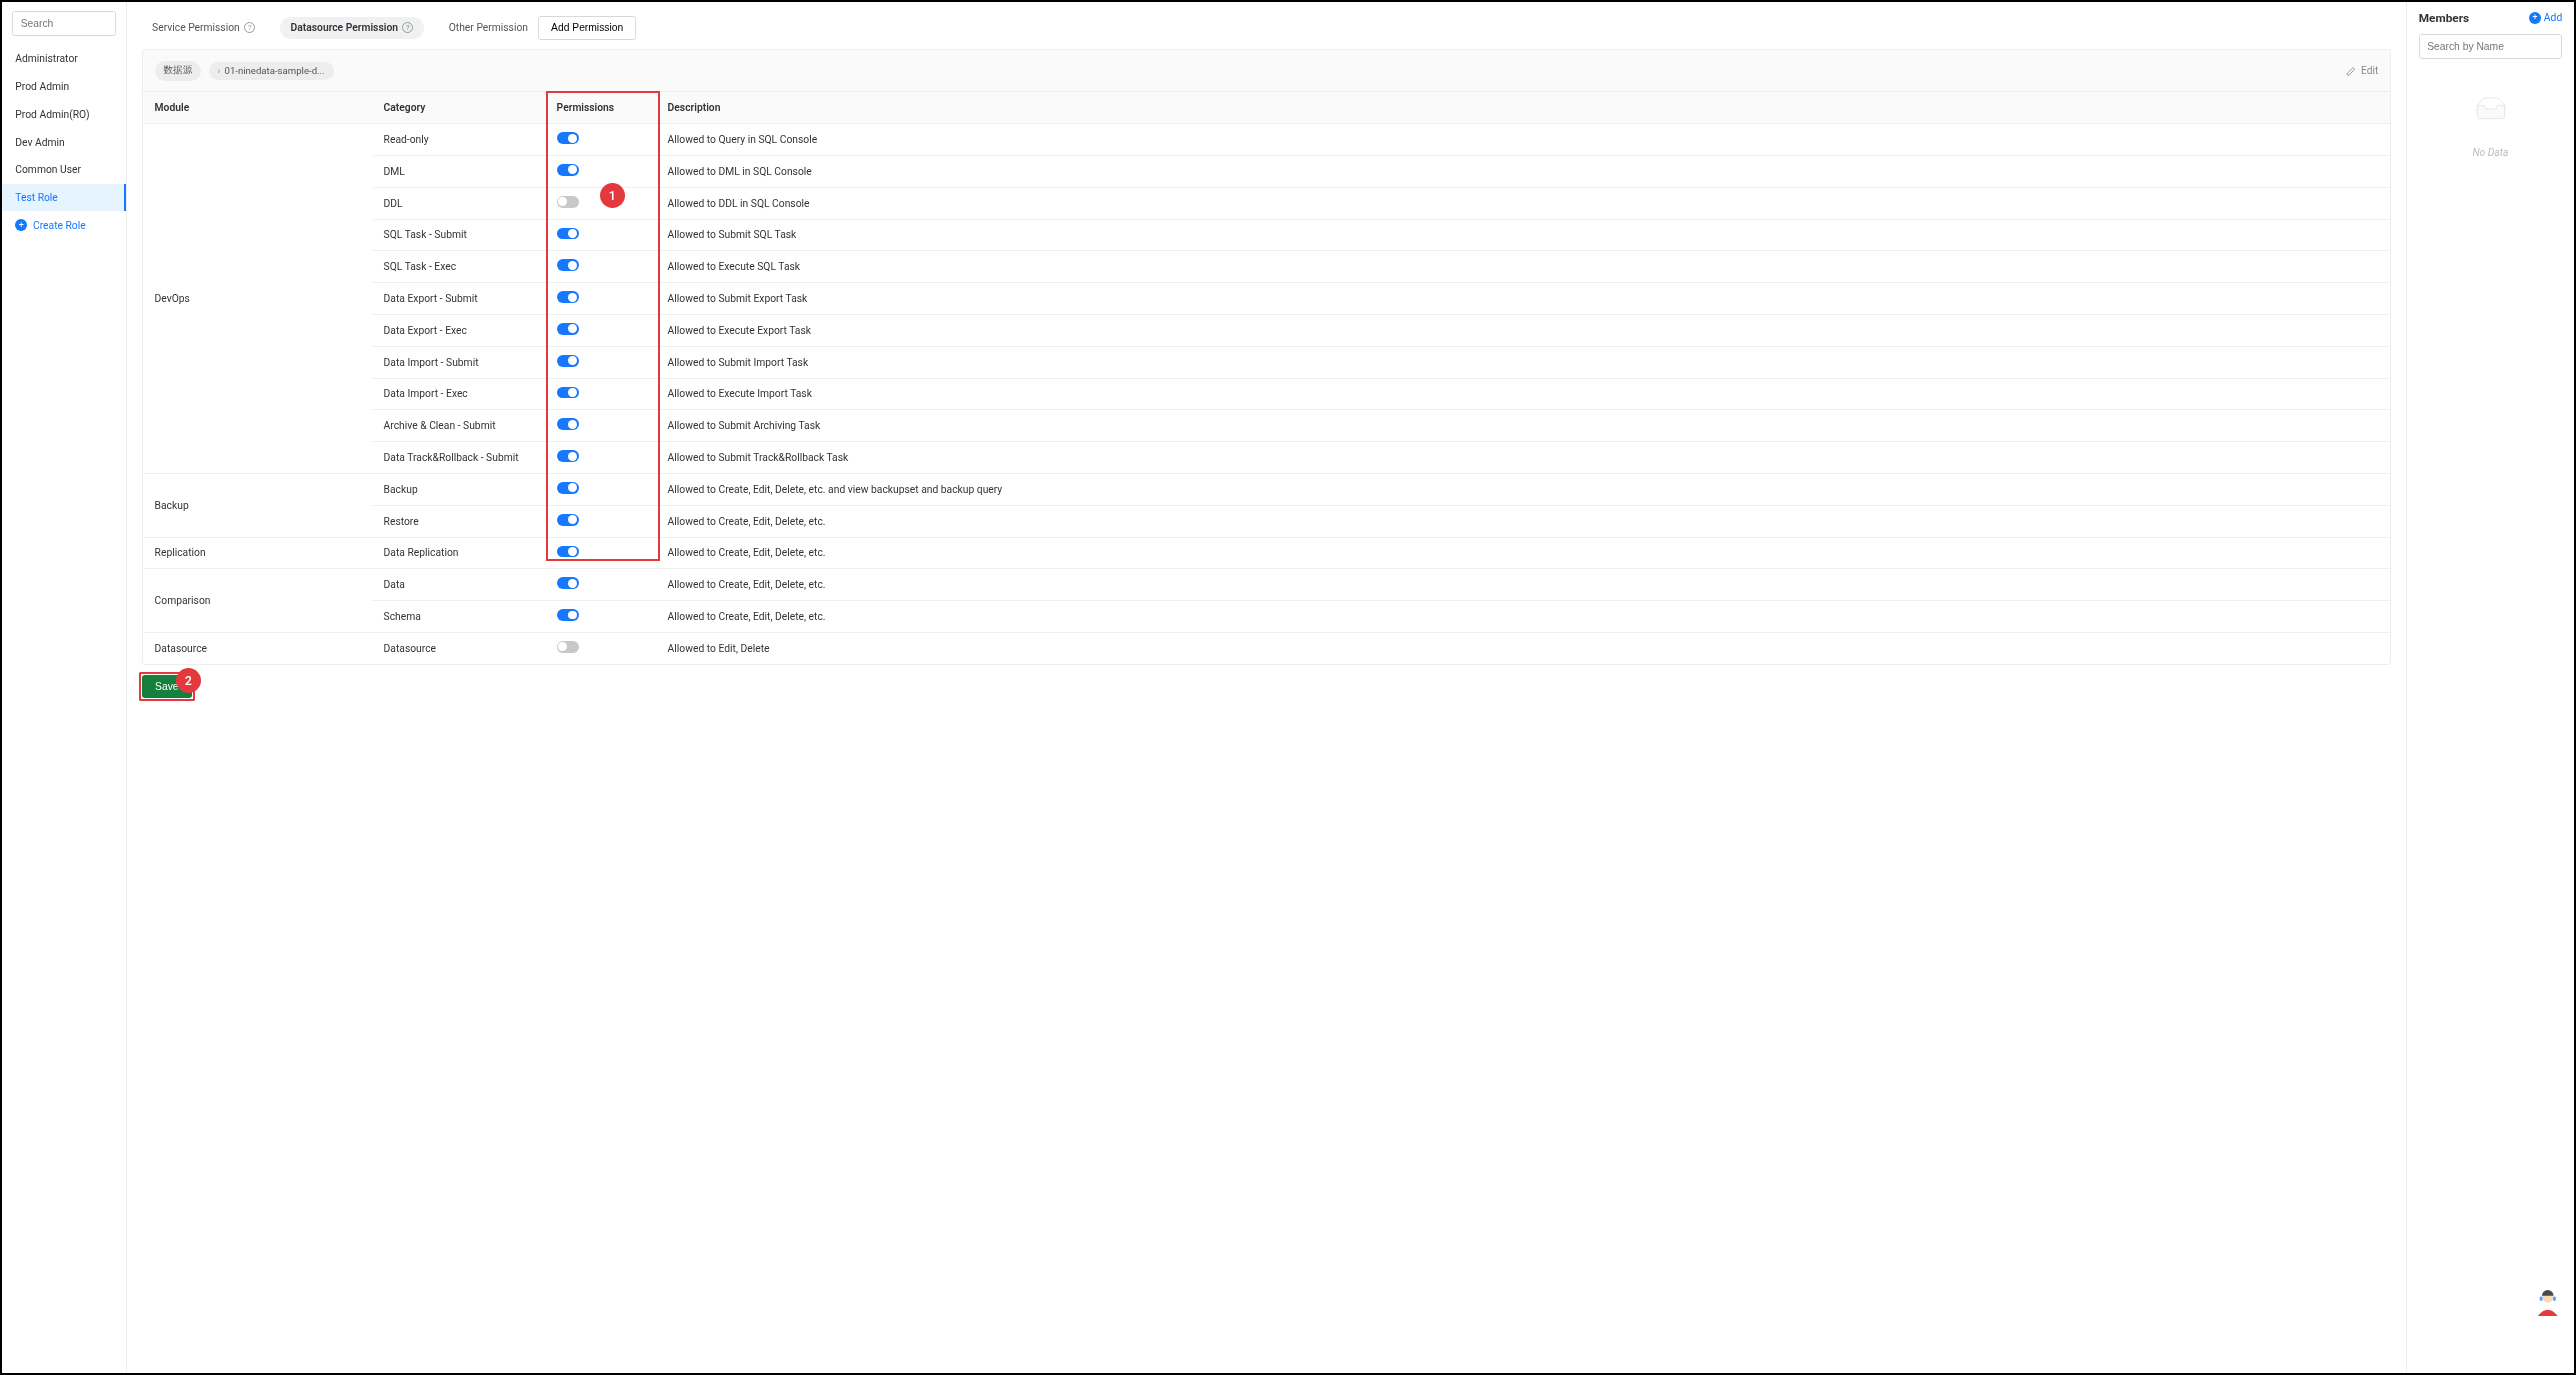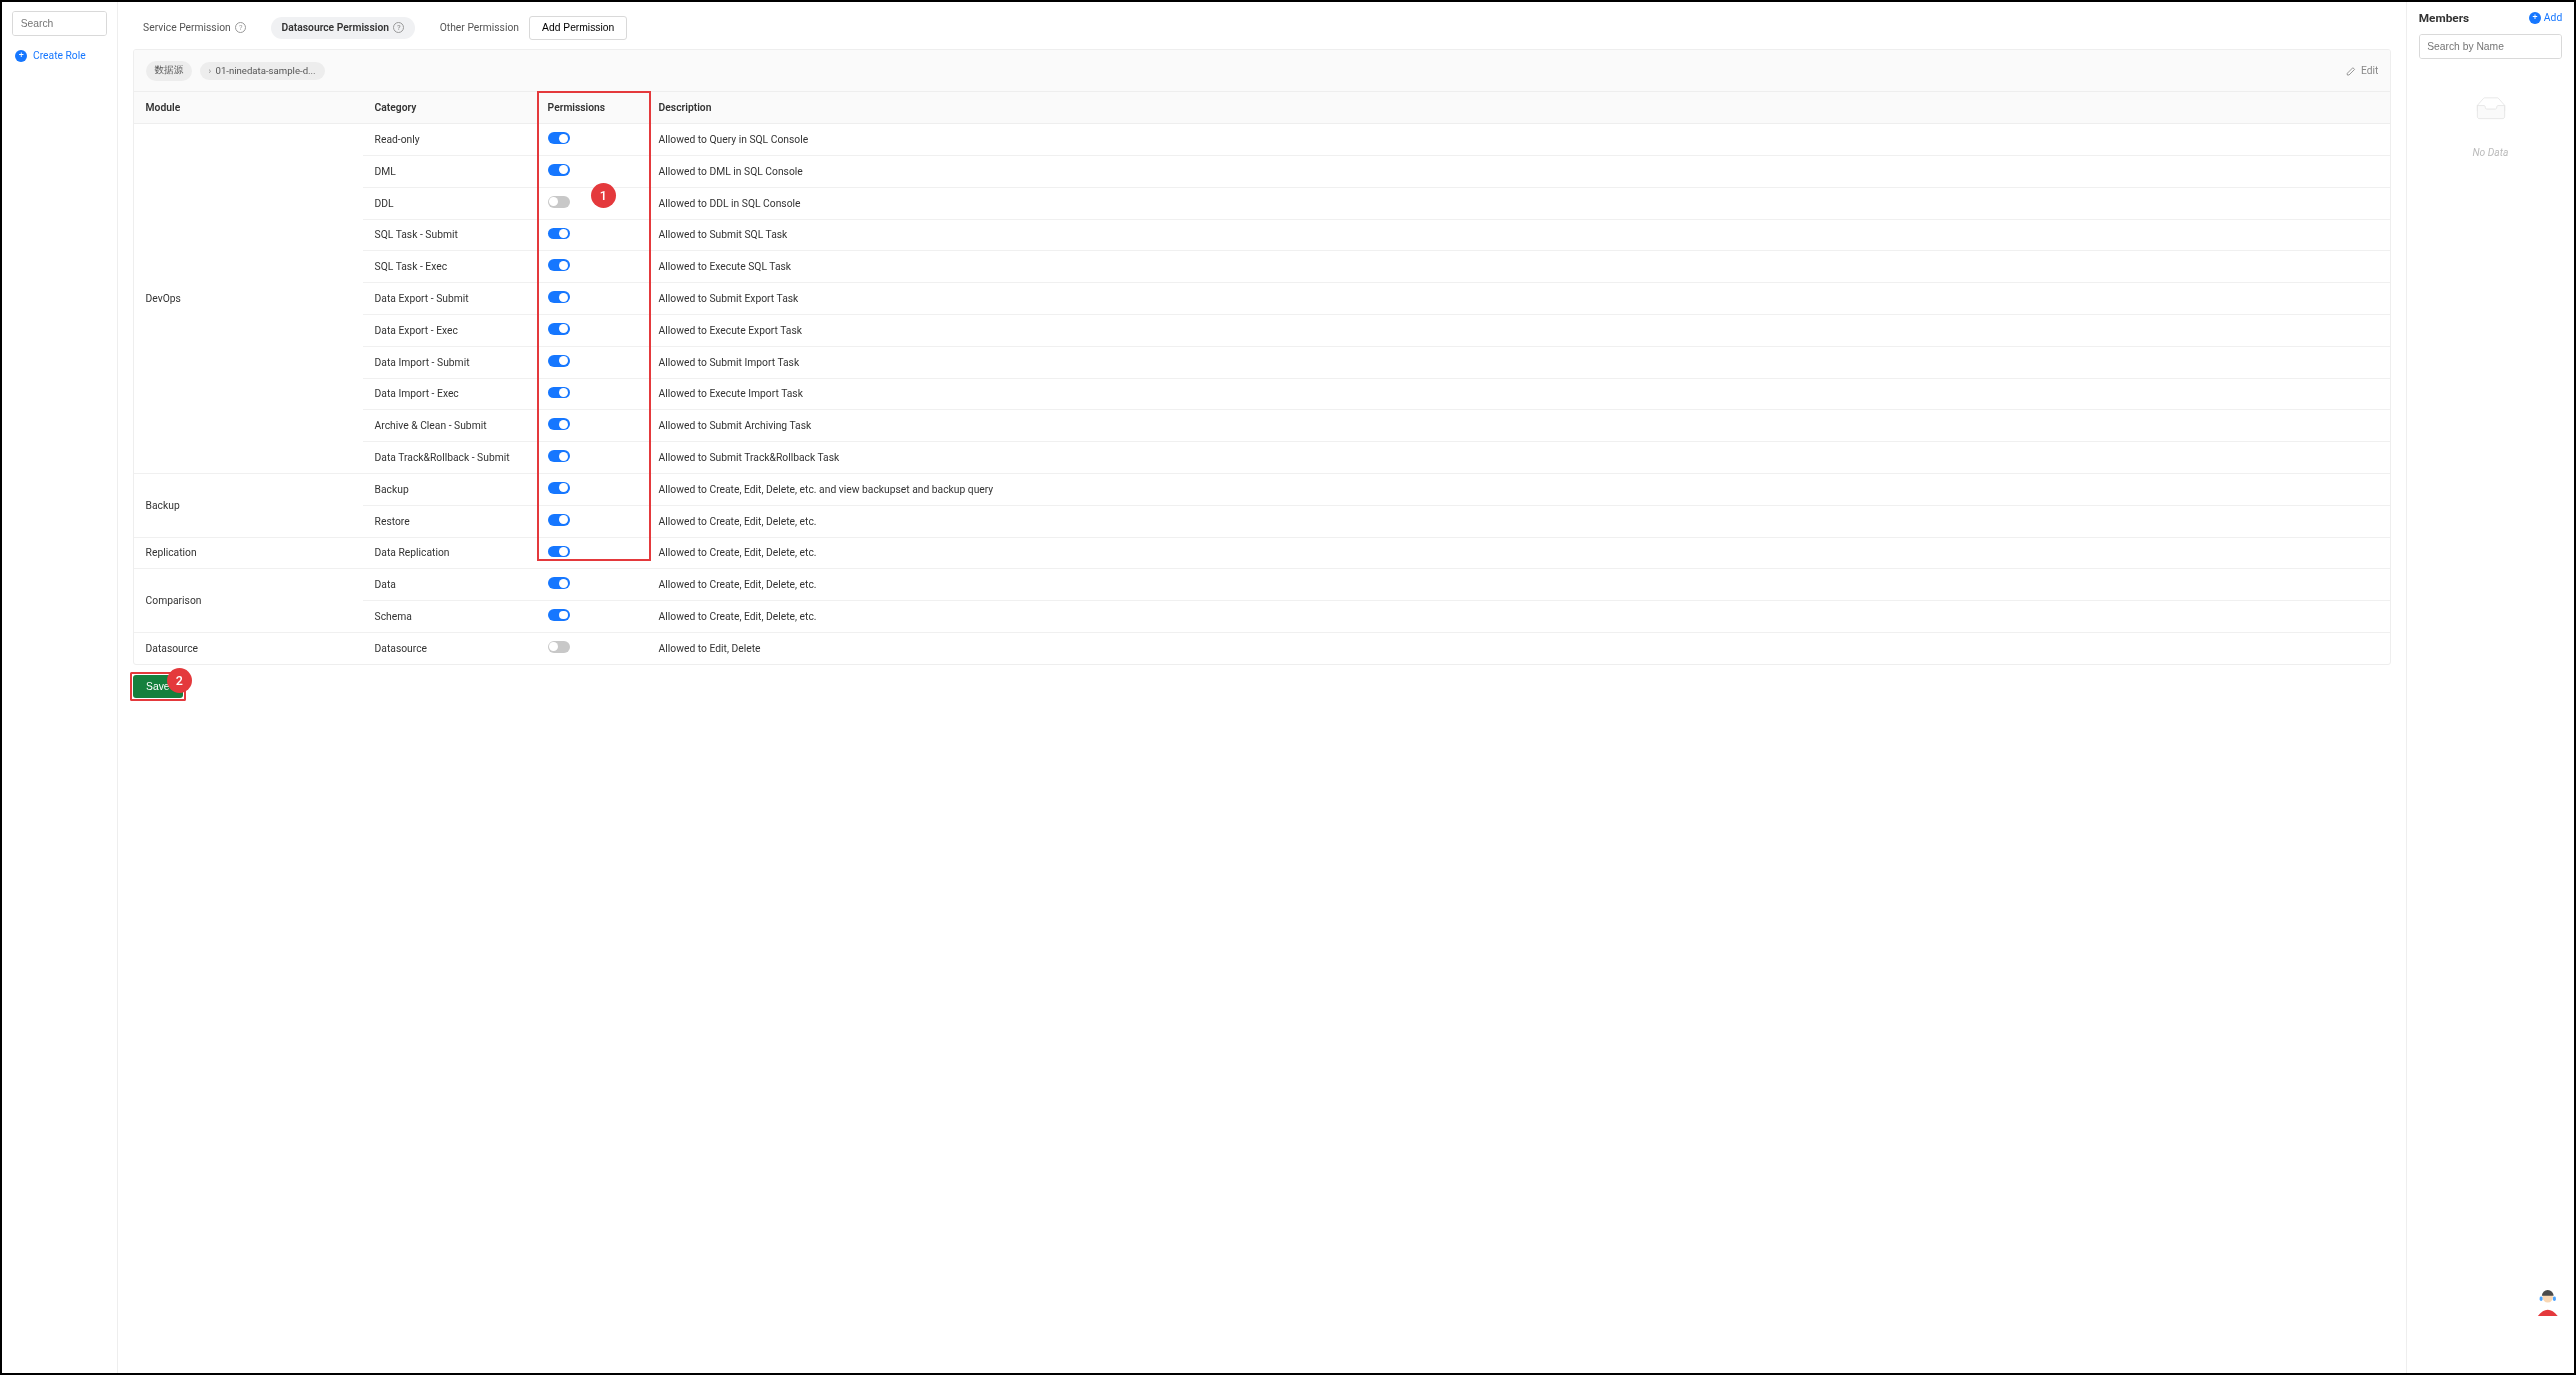--- a/index.html
+++ b/index.html
@@ -6,21 +6,21 @@
   html, body { height: 100%; }
   body {
     font-family: -apple-system, BlinkMacSystemFont, "Segoe UI", Roboto, "Helvetica Neue", Arial, sans-serif;
     font-size: 10.3px;
     color: #333;
     background: #fff;
   }
   .outer-border { border: 2.2px solid #000; min-height: 100vh; background:#fff; position:relative; }
   .app { display: flex; min-height: calc(100vh - 4.4px); }
   
-  .sidebar { width: 116px; border-right: 0.7px solid #eee; display:flex; flex-direction:column; padding-top:8.9px;}
+  .sidebar { width: 125px; border-right: 0.7px solid #eee; display:flex; flex-direction:column; padding-top:8.9px;}
   .search-wrap { display:flex; margin:0 10.3px 5.9px 10.3px; border:0.7px solid #d9d9d9; border-radius:3px; overflow:hidden; height:25px;}
   .search-wrap input { border:none; outline:none; padding:0 7.4px; flex:1; font-size:10.3px; color:#555; }
   .role-list { list-style:none; margin-top:3px;}
   .role-list li { padding:7.4px 13.3px; cursor:pointer; color:#333; }
   .role-list li.selected { background:#e6f4ff; color:#1677ff; border-right:2.2px solid #1677ff;}
   .create-role { display:flex; align-items:center; gap:5.9px; padding:7.4px 13.3px; color:#1677ff; cursor:pointer;}
   .plus-circle { width:11.8px; height:11.8px; border-radius:50%; background:#1677ff; color:#fff; display:inline-flex; align-items:center; justify-content:center; font-size:8.9px; line-height:1;}
   
   .main { flex:1; padding:7.4px 14.8px 22px 14.8px; position:relative; overflow:auto;}
   .topbar { display:flex; align-items:center; justify-content:flex-start; height:37px;}
@@ -73,20 +73,28 @@
 </head>
 <body>
 <div class="outer-border">
 <div class="app">
 
 <aside class="sidebar">
   <div class="search-wrap">
     <input type="text" placeholder="Search" style="">
 
   </div>
+  <ul class="role-list" id="role-list">
+          <li>Administrator</li>
+          <li>Prod Admin</li>
+          <li>Prod Admin(RO)</li>
+          <li>Dev Admin</li>
+          <li>Common User</li>
+          <li class="selected">Test Role</li>
+        </ul>
   <div class="create-role">
     <span class="plus-circle">+</span>
     <span>Create Role</span>
   </div>
 </aside>
 
 <main class="main">
   <div class="topbar">
     <div class="tabs" id="tabs">
             <div class="tab">

